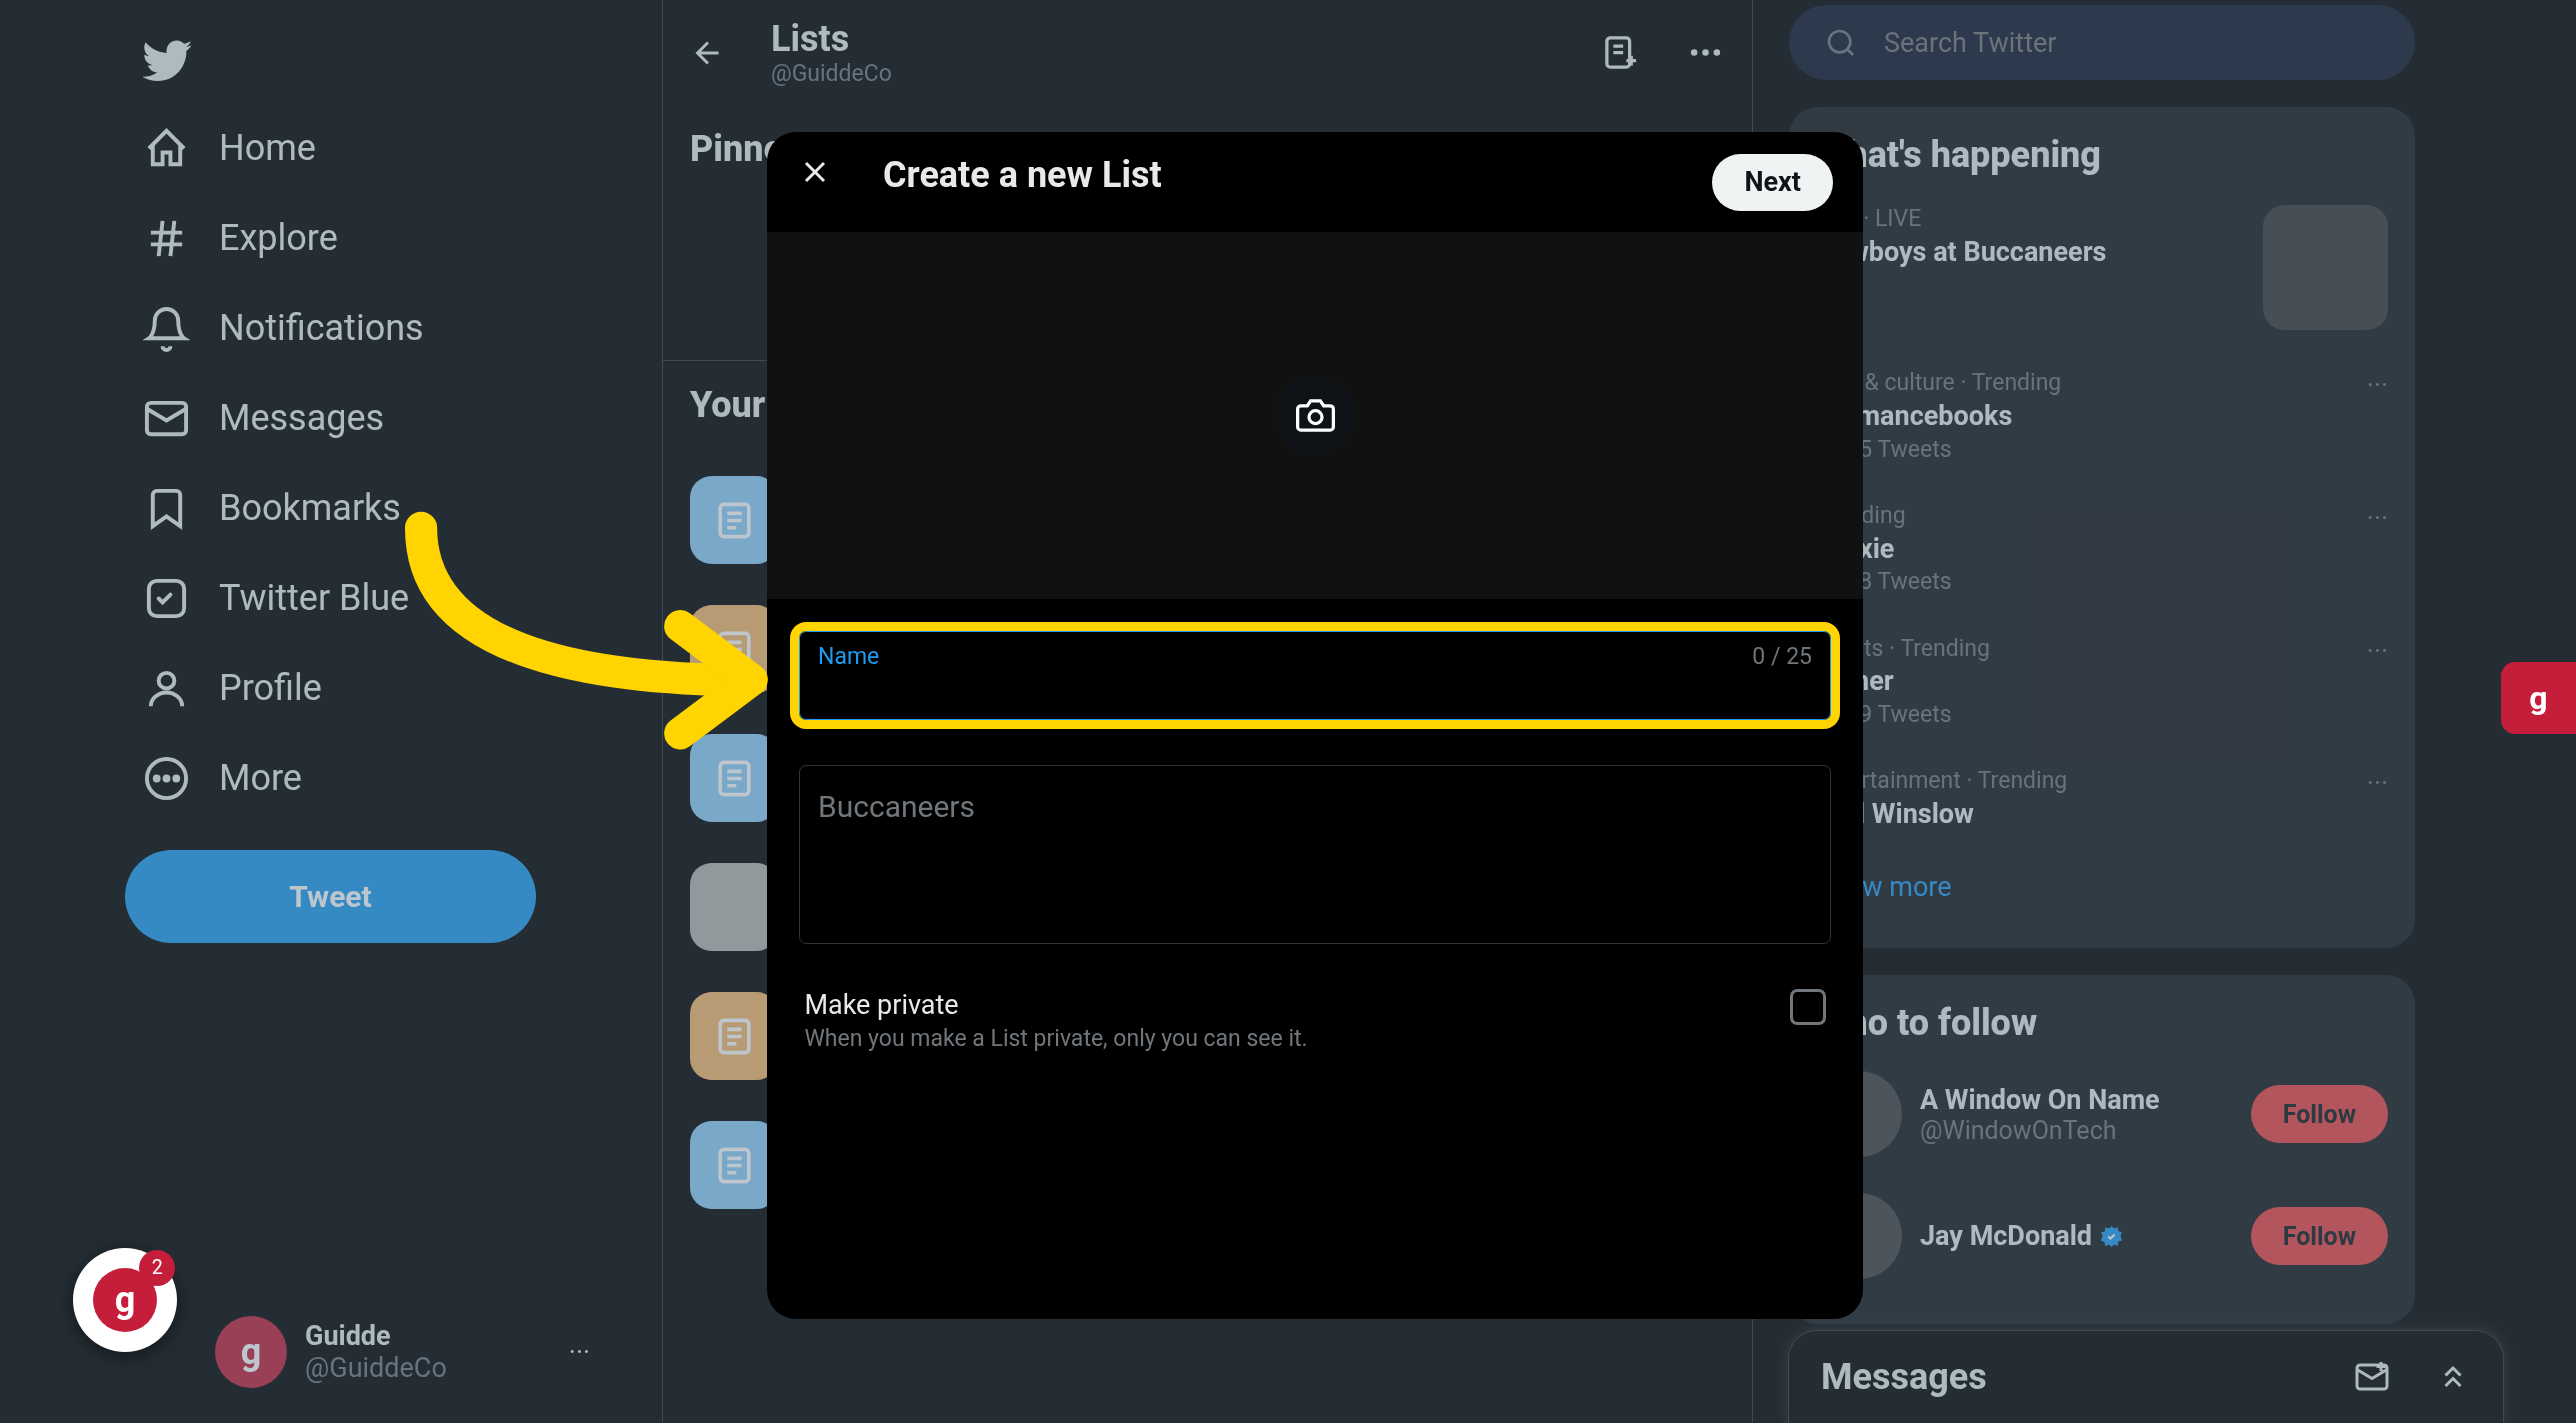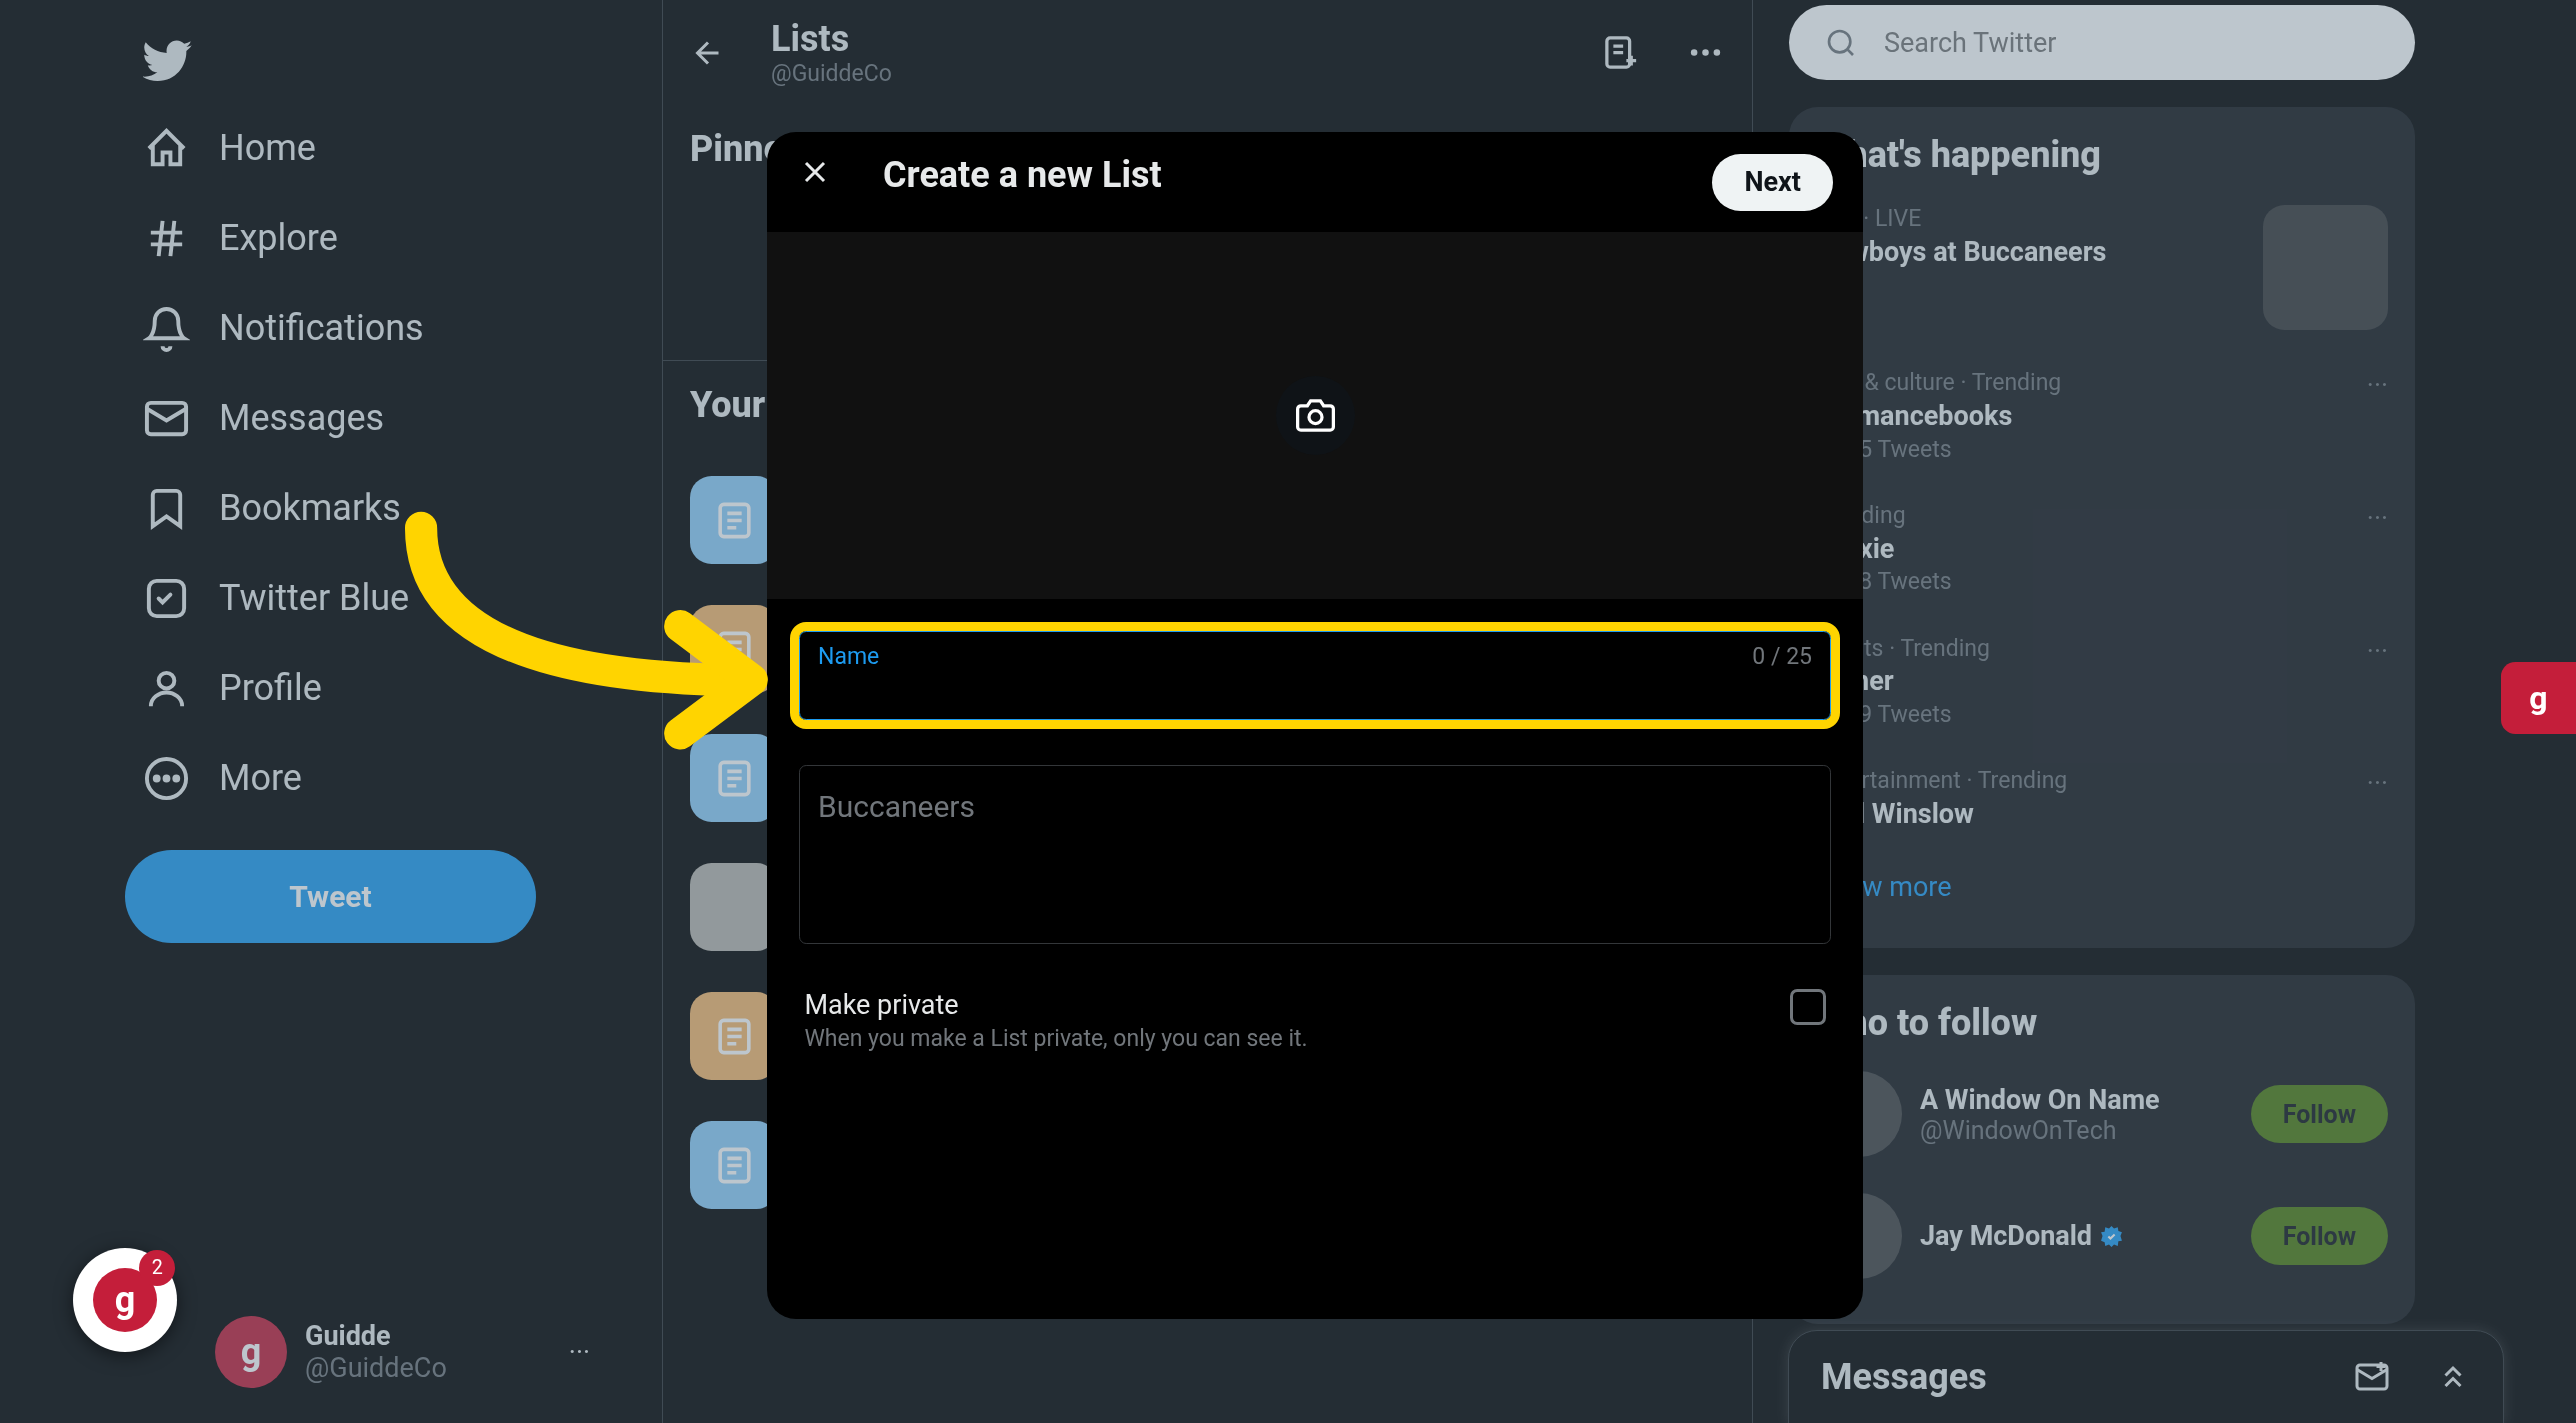--- a/index.html
+++ b/index.html
@@ -146,21 +146,21 @@
 .li-blue { background: #8ecdf8; }
 .li-orange { background: #f6b86d; }
 .li-gray { background: #b8b5ad; }
 
 
 .right {
   width: 698px;
   padding: 5.4px 36px;
 }
 .search-box {
-  background: #ffffff;
+  background: #0f172a;
   border-radius: 8944px;
   padding: 21.5px 36px;
   display: flex;
   align-items: center;
   gap: 27px;
   margin-bottom: 27px;
 }
 .search-box input {
   background: transparent;
   border: none;
@@ -210,21 +210,21 @@
 .follow-avatar {
   width: 86px;
   height: 86px;
   border-radius: 50%;
   background: #444;
 }
 .follow-text .fname { font-weight: 700; font-size: 27px; display: flex; align-items: center; gap: 7.2px; }
 .follow-text .fhandle { color: #71767b; font-size: 25px; }
 .follow-btn {
   margin-left: auto;
-  background: #4d7c0f;
+  background: #ef4444;
   color: #0f1419;
   border: none;
   border-radius: 8944px;
   padding: 14.3px 32px;
   font-weight: 700;
   font-size: 25px;
 }
 
 
 .messages-drawer {

